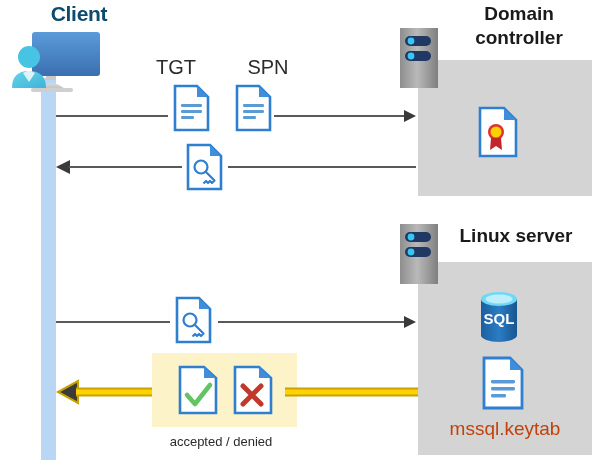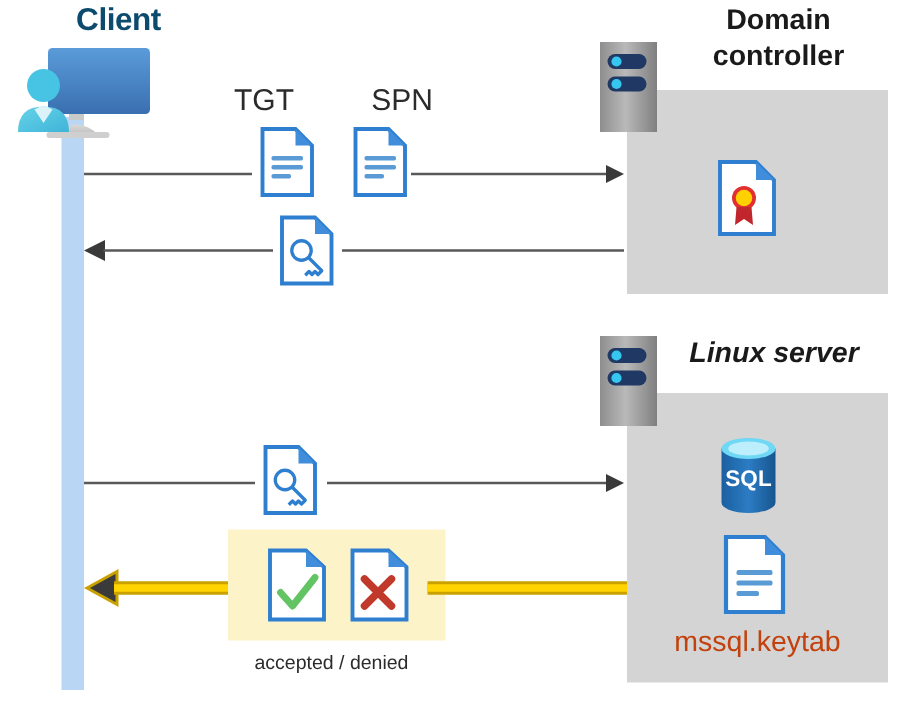--- a/index.html
+++ b/index.html
@@ -15,21 +15,21 @@
   #client-pc{left:6px;top:30px;width:96px;height:66px;}
 
   
   .server-box{background:#d4d4d4;}
   #dc-box{left:418px;top:60px;width:174px;height:136px;}
   #linux-box{left:418px;top:262px;width:174px;height:193px;}
 
   #dc-title{left:440px;top:2px;width:158px;text-align:center;
     font-size:19px;font-weight:bold;color:#1a1a1a;line-height:24px;}
   #linux-title{left:440px;top:225px;width:152px;text-align:center;
-    font-size:19px;font-weight:bold;color:#1a1a1a;font-style:italic;}
+    font-size:19px;font-weight:bold;color:#1a1a1a;}
 
   #dc-server-icon{left:400px;top:28px;width:38px;height:60px;}
   #linux-server-icon{left:400px;top:224px;width:38px;height:60px;}
 
   
   #tgt-label{left:151px;top:56px;width:50px;text-align:center;
     font-size:20px;color:#2b2b2b;}
   #spn-label{left:241px;top:56px;width:54px;text-align:center;
     font-size:20px;color:#2b2b2b;}
 

